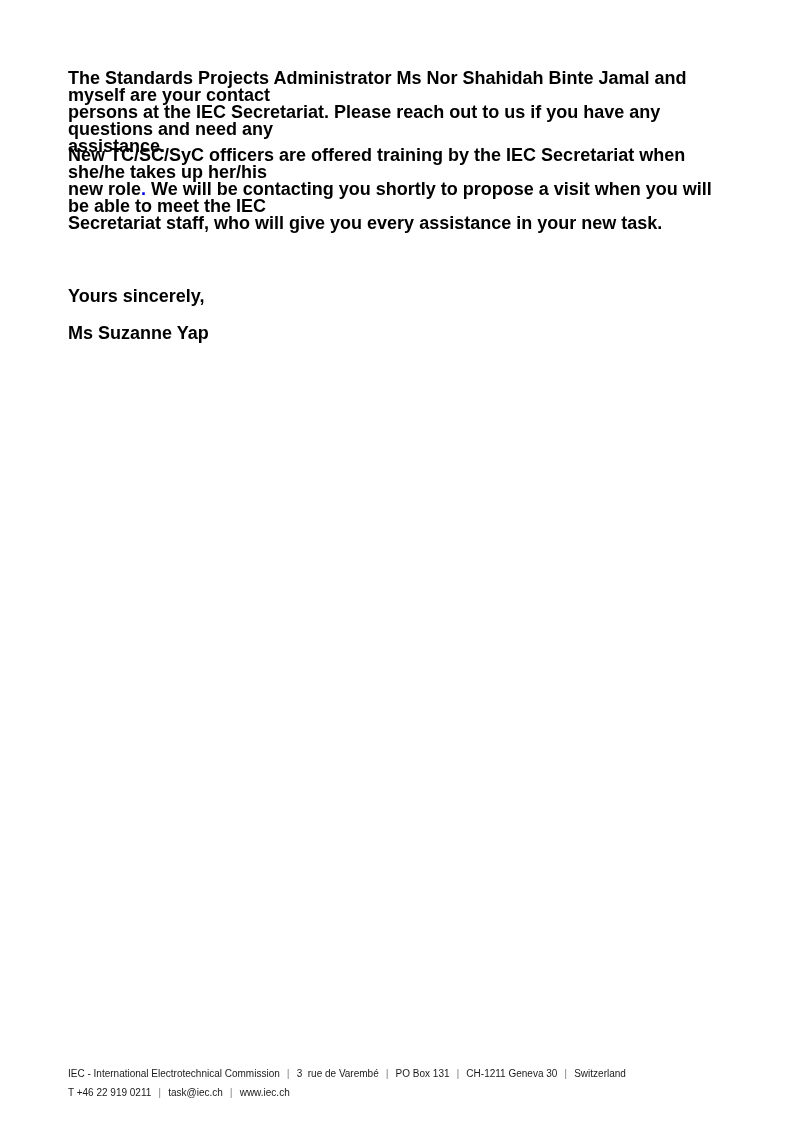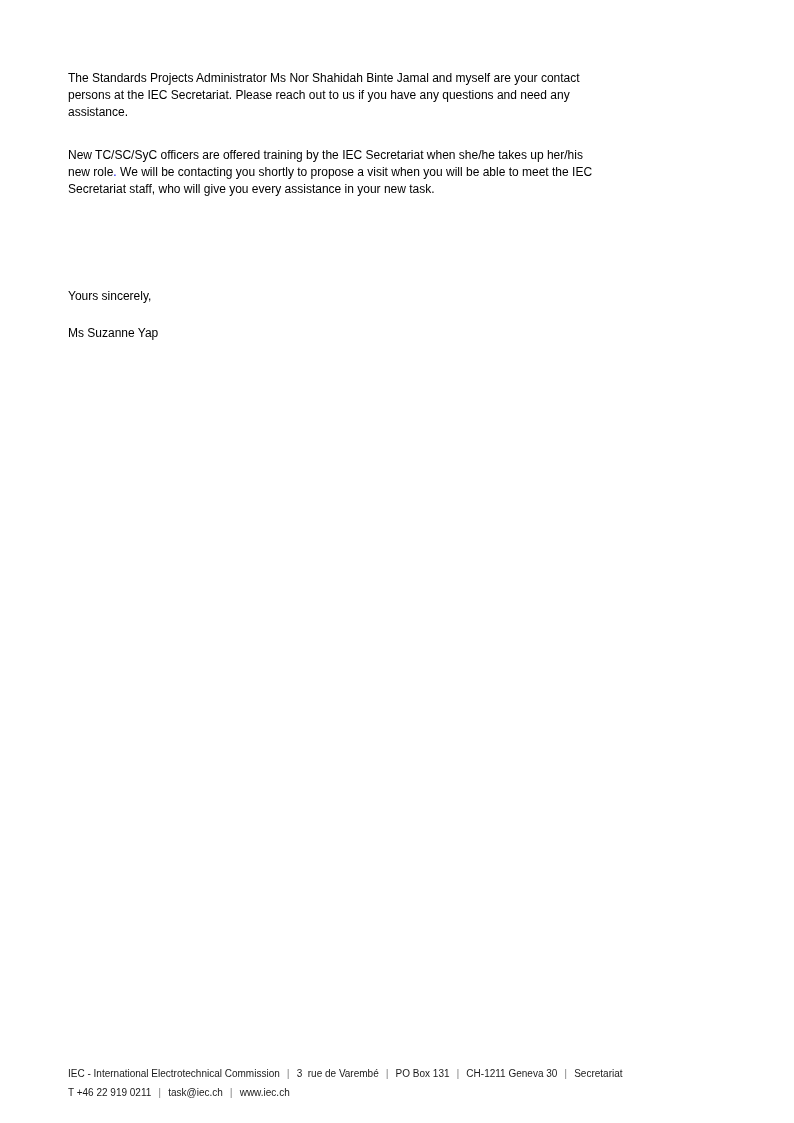--- a/index.html
+++ b/index.html
@@ -13,23 +13,24 @@
     height: 1123px;
     background: #ffffff;
     font-family: "Liberation Sans", sans-serif;
     color: #000000;
     overflow: hidden;
   }
   .block {
     position: absolute;
     left: 68px;
     right: 64px;
-    font-size: 12px;
+    font-size: 18px;
     line-height: 17px;
     color: #000000;
+    font-weight: bold;
   }
   .line {
     white-space: pre-wrap;
   }
   .para1 { top: 70px; }
   .para2 { top: 124px; margin-top: 23px; }
   .para3 { top: 204px; }
   .closing { top: 260px; margin-top: 28px; }
   .signature { top: 325px; }
   .dot-blue { color: #0000ee; }
@@ -69,17 +70,17 @@
 
   <div class="block closing">
     <div class="line">Yours sincerely,</div>
   </div>
 
   <div class="block signature">
     <div class="line">Ms Suzanne Yap</div>
   </div>
 
   <div class="footer">
-    <div class="line"><span>IEC - International Electrotechnical Commission</span><span class="sep">|</span><span>3  rue de Varembé</span><span class="sep">|</span><span>PO Box 131</span><span class="sep">|</span><span>CH-1211 Geneva 30</span><span class="sep">|</span><span>Secretariat</span></div>
+    <div class="line"><span>IEC - International Electrotechnical Commission</span><span class="sep">|</span><span>3  rue de Varembé</span><span class="sep">|</span><span>PO Box 131</span><span class="sep">|</span><span>CH-1211 Geneva 30</span><span class="sep">|</span><span>Switzerland</span></div>
     <div class="line"><span>T +46 22 919 0211</span><span class="sep">|</span><span>task@iec.ch</span><span class="sep">|</span><span>www.iec.ch</span></div>
   </div>
 
 </div>
 
 </body></html>

